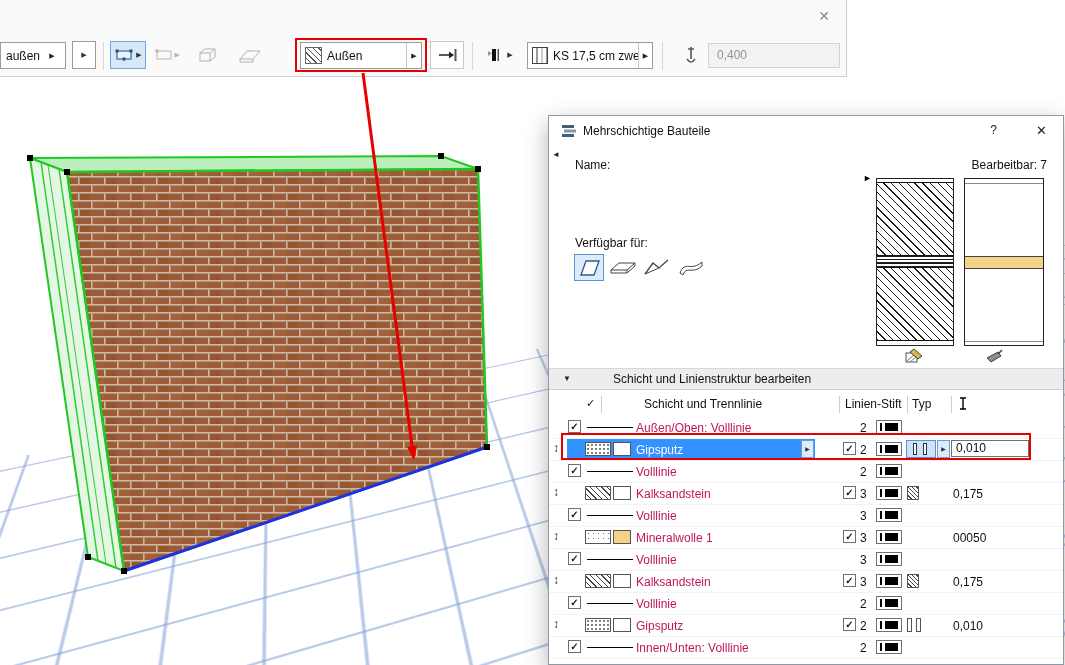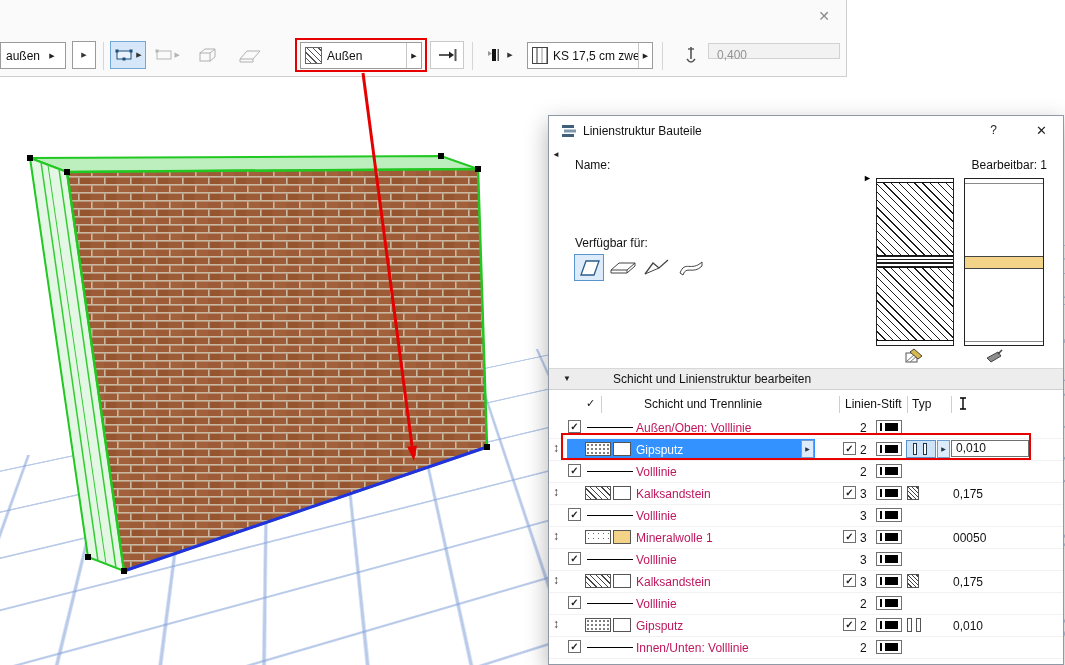--- a/index.html
+++ b/index.html
@@ -30,21 +30,21 @@
   .combo .carr{width:14px;text-align:center;font-size:7px;color:#222;}
   .tb-btn{position:absolute;top:41px;height:28px;box-sizing:border-box;border:1px solid transparent;
     background:transparent;display:flex;align-items:center;justify-content:center;gap:2px;padding:0 3px;}
   .tb-btn.active{background:#d5e7f8;border-color:#70a8d8;}
   .tb-btn .barr{font-size:7px;color:#333;}
   .tb-btn.disabled .barr{color:#b5b5b5;}
   .swatch16{width:17px;height:17px;border:1px solid #666;box-sizing:border-box;background:#fff;
     background-image:repeating-linear-gradient(45deg,transparent 0 3px,#555 3px 4px);}
   .comp16{width:17px;height:17px;border:1px solid #444;box-sizing:border-box;background:
     repeating-linear-gradient(90deg,#fff 0 3px,#9a9a9a 3px 5px,#fff 5px 8px,#ccc 8px 10px);}
-  #offset-field{position:absolute;left:708px;top:43px;width:132px;height:16px;background:#f2f2f2;
+  #offset-field{position:absolute;left:708px;top:43px;width:132px;height:25px;background:#f2f2f2;
     border:1px solid #d2d2d2;box-sizing:border-box;color:#929292;line-height:23px;padding-left:8px;}
   #pin-icon{position:absolute;left:684px;top:44px;}
 
   
   #dialog{position:absolute;left:548px;top:115px;width:516px;height:550px;background:#fff;
     border:1px solid #8f9aa6;box-shadow:0 8px 22px rgba(0,0,0,.3);z-index:20;box-sizing:border-box;}
   .dlg-title{position:relative;height:30px;}
   .dlg-title .ttl{position:absolute;left:34px;top:8px;}
   .dlg-title .ticon{position:absolute;left:12px;top:8px;}
   .dlg-help{position:absolute;right:66px;top:7px;color:#222;}
@@ -260,28 +260,28 @@
 
   <div id="dialog">
     <div class="dlg-title">
       <span class="ticon">
         <svg width="16" height="14">
           <rect x="1" y="1" width="12" height="3" fill="#3f5f7d"></rect>
           <rect x="3" y="5.5" width="12" height="3" fill="#7d97ad"></rect>
           <rect x="1" y="10" width="12" height="3" fill="#3f5f7d"></rect>
         </svg>
       </span>
-      <span class="ttl">Linienstruktur Bauteile</span>
+      <span class="ttl">Mehrschichtige Bauteile</span>
       <span class="dlg-help">?</span>
       <span class="dlg-close">✕</span>
     </div>
     <span class="panel-arrow">◄</span>
 
     <span class="lab" style="left:26px;top:42px;">Name:</span>
-    <span class="lab" style="right:16px;top:42px;">Bearbeitbar: 1</span>
+    <span class="lab" style="right:16px;top:42px;">Bearbeitbar: 7</span>
 
     <span class="lab" style="left:26px;top:120px;">Verfügbar für:</span>
 
     <div class="shape-btn on" style="left:25px;">
       <svg width="28" height="24">
         <polygon points="6,19 11,5 24,5 19,19" fill="#fff" stroke="#2b5d8c" stroke-width="1.3"></polygon>
       </svg>
     </div>
     <div class="shape-btn" style="left:59px;">
       <svg width="28" height="24">

